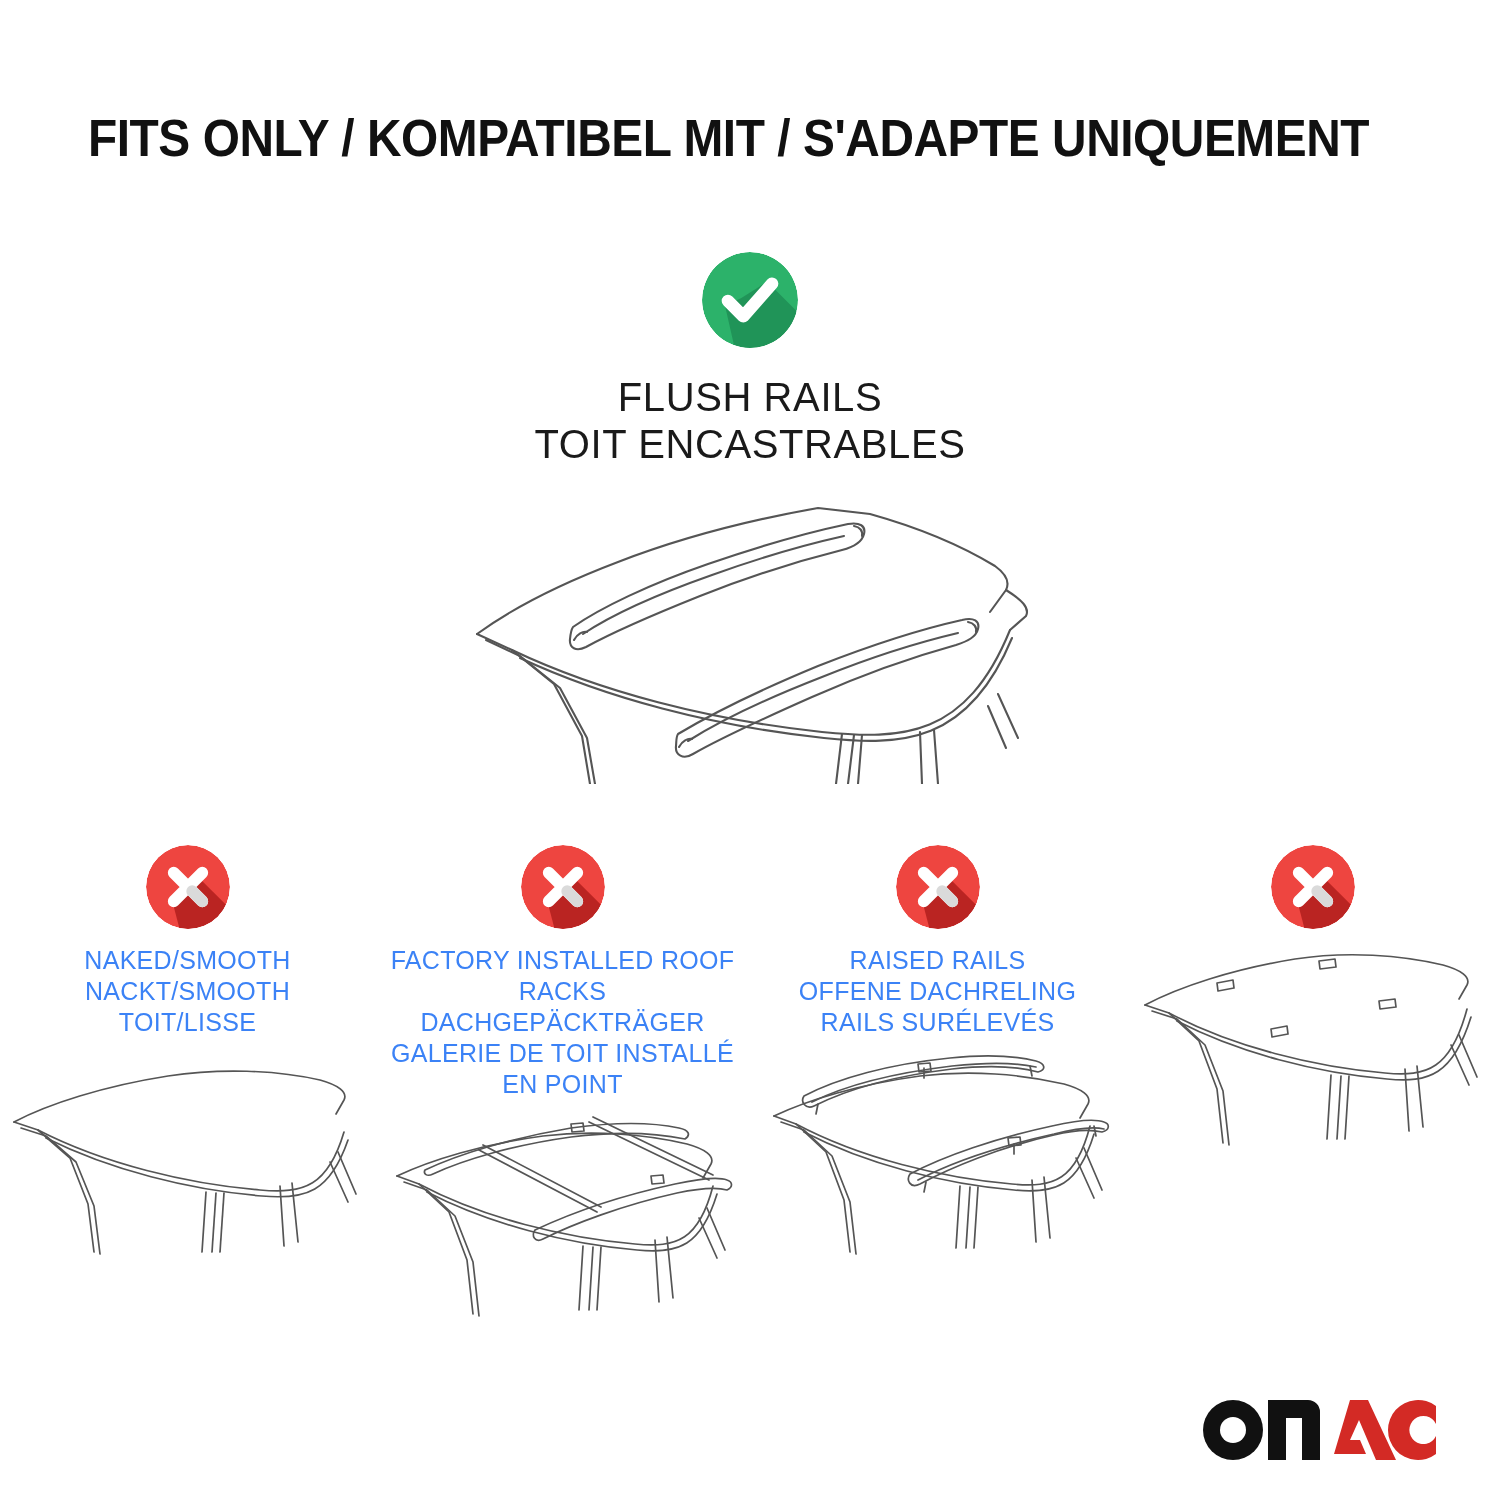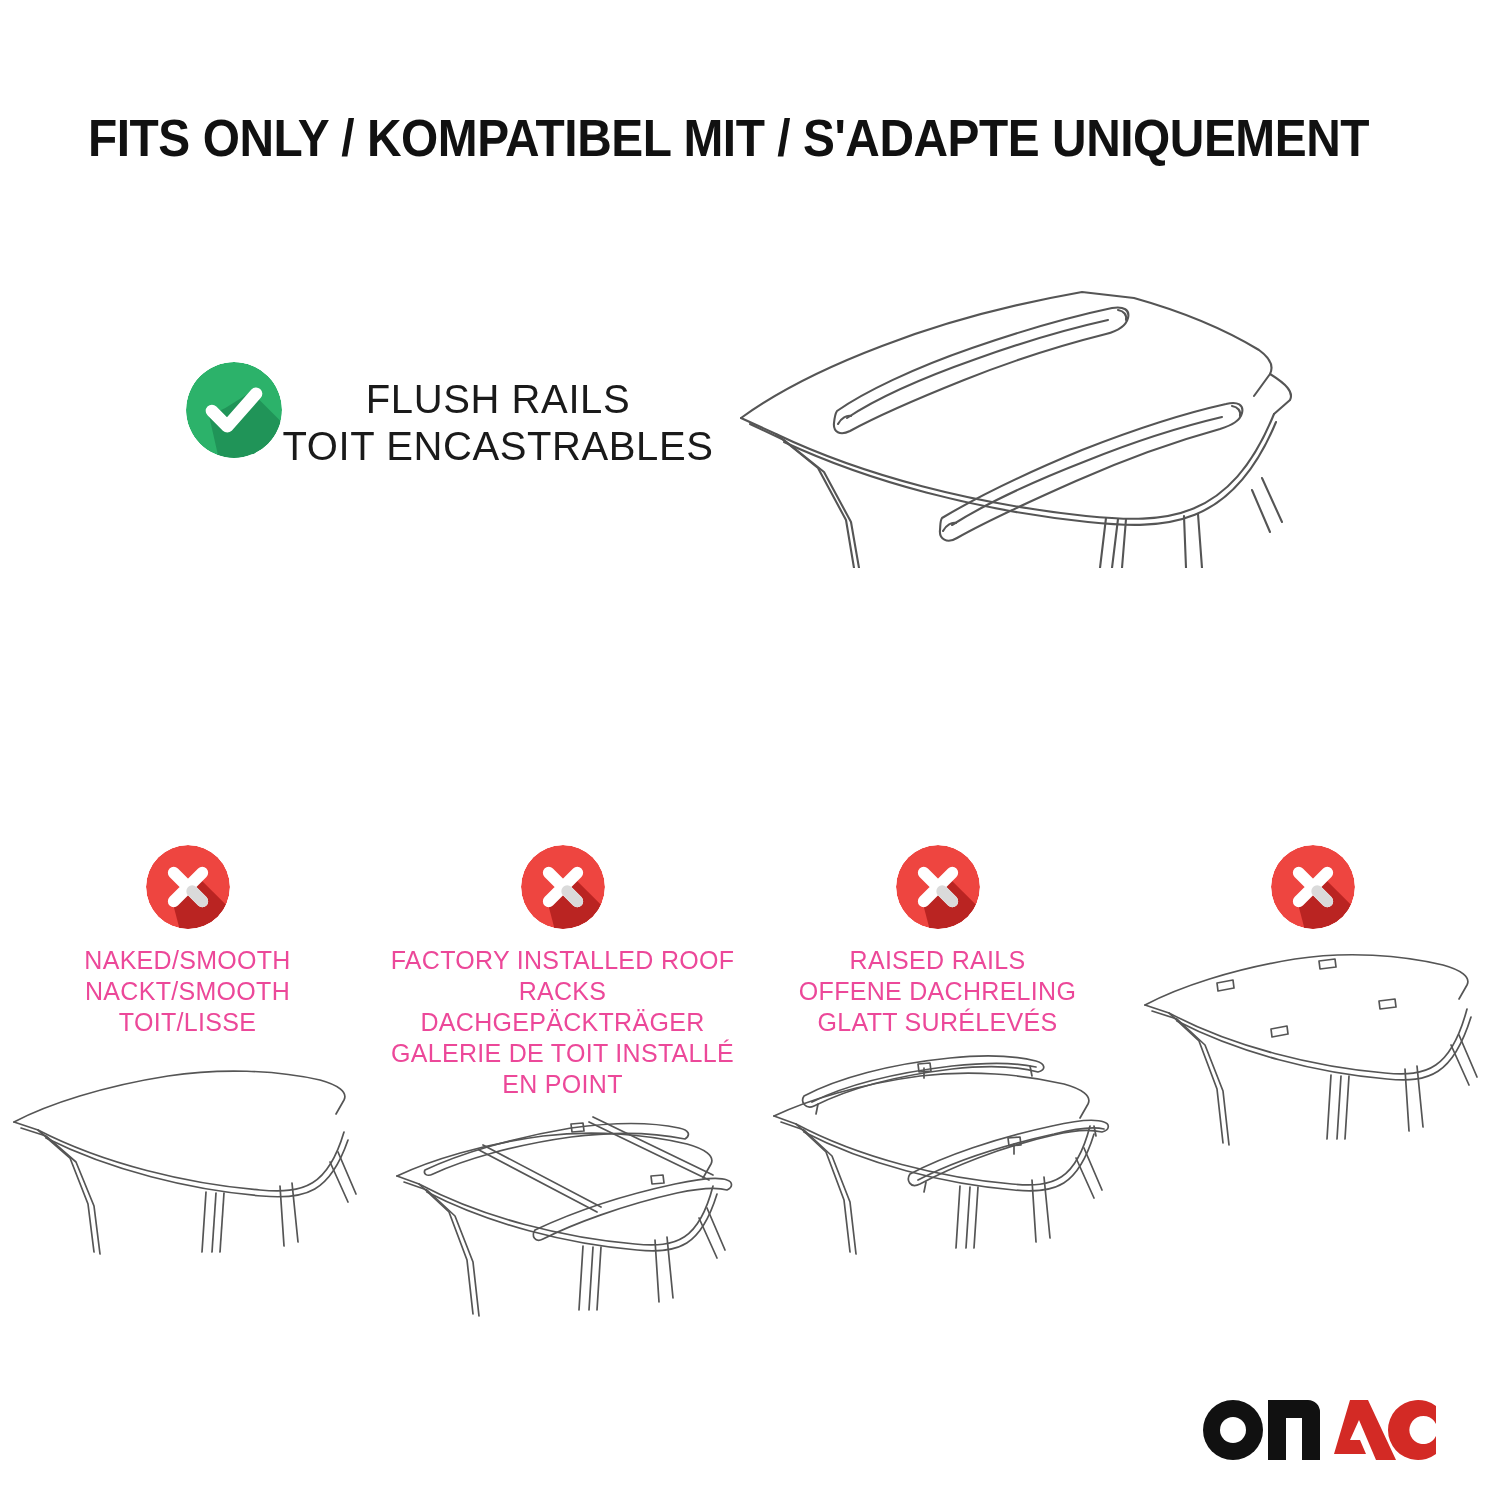--- a/index.html
+++ b/index.html
@@ -35,21 +35,21 @@
     flex: none;
   }
 
   
   .hero {
     position: absolute;
     left: 0;
     top: 252px;
     width: 1500px;
     display: flex;
-    flex-direction: row;
+    flex-direction: column;
     align-items: center;
     justify-content: center;
   }
   .hero-badge { width: 96px; height: 96px; }
   .hero-heading {
     margin-top: 26px;
     text-align: center;
     font-size: 40px;
     font-weight: 300;
     line-height: 1.18;
@@ -77,21 +77,21 @@
     align-items: center;
   }
   .col-badge { width: 84px; height: 84px; }
   .col-caption {
     margin-top: 16px;
     text-align: center;
     font-size: 25px;
     font-weight: 300;
     line-height: 1.24;
     letter-spacing: 0.3px;
-    color: #ec4899;
+    color: #3b82f6;
     padding: 0 6px;
   }
   .col-figure {
     margin-top: 14px;
     width: 360px;
     height: 215px;
   }
 
   
   .logo {
@@ -304,21 +304,21 @@
           <circle cx="50" cy="50" r="50" fill="#EE4540"></circle>
           <path d="M62 38 L100 76 L100 100 L40 100 L30 62 L45 50 Z" fill="#B3201E" opacity="0.88"></path>
           <path d="M33 33 L67 67 M67 33 L33 67" stroke="#ffffff" stroke-width="14" stroke-linecap="round"></path>
           <path d="M55 55 L67 67" stroke="#DADADA" stroke-width="14" stroke-linecap="round"></path>
         </g>
       </svg>
     </div>
     <div class="col-caption">
       <div>RAISED RAILS</div>
       <div>OFFENE DACHRELING</div>
-      <div>GLATT SURÉLEVÉS</div>
+      <div>RAILS SURÉLEVÉS</div>
     </div>
     <div class="col-figure">
       <svg viewBox="0 0 360 215" width="100%" height="100%">
         <g fill="none" stroke="#555555" stroke-width="1.7" stroke-linecap="round" stroke-linejoin="round">
           <path d="M16 64 C 50 48, 102 32, 162 24 C 212 18, 264 22, 306 32
                    C 324 37, 334 44, 330 52 L 322 66"></path>
           <path d="M16 64 L 38 72 L 68 100 L 86 148 L 92 200"></path>
           <path d="M23 70 L 46 78 L 74 104 L 92 150 L 98 202"></path>
           <path d="M38 72 C 102 106, 184 126, 254 132 C 296 136, 318 128, 332 74"></path>
           <path d="M46 80 C 108 112, 186 132, 256 138 C 298 142, 320 134, 336 82"></path>

